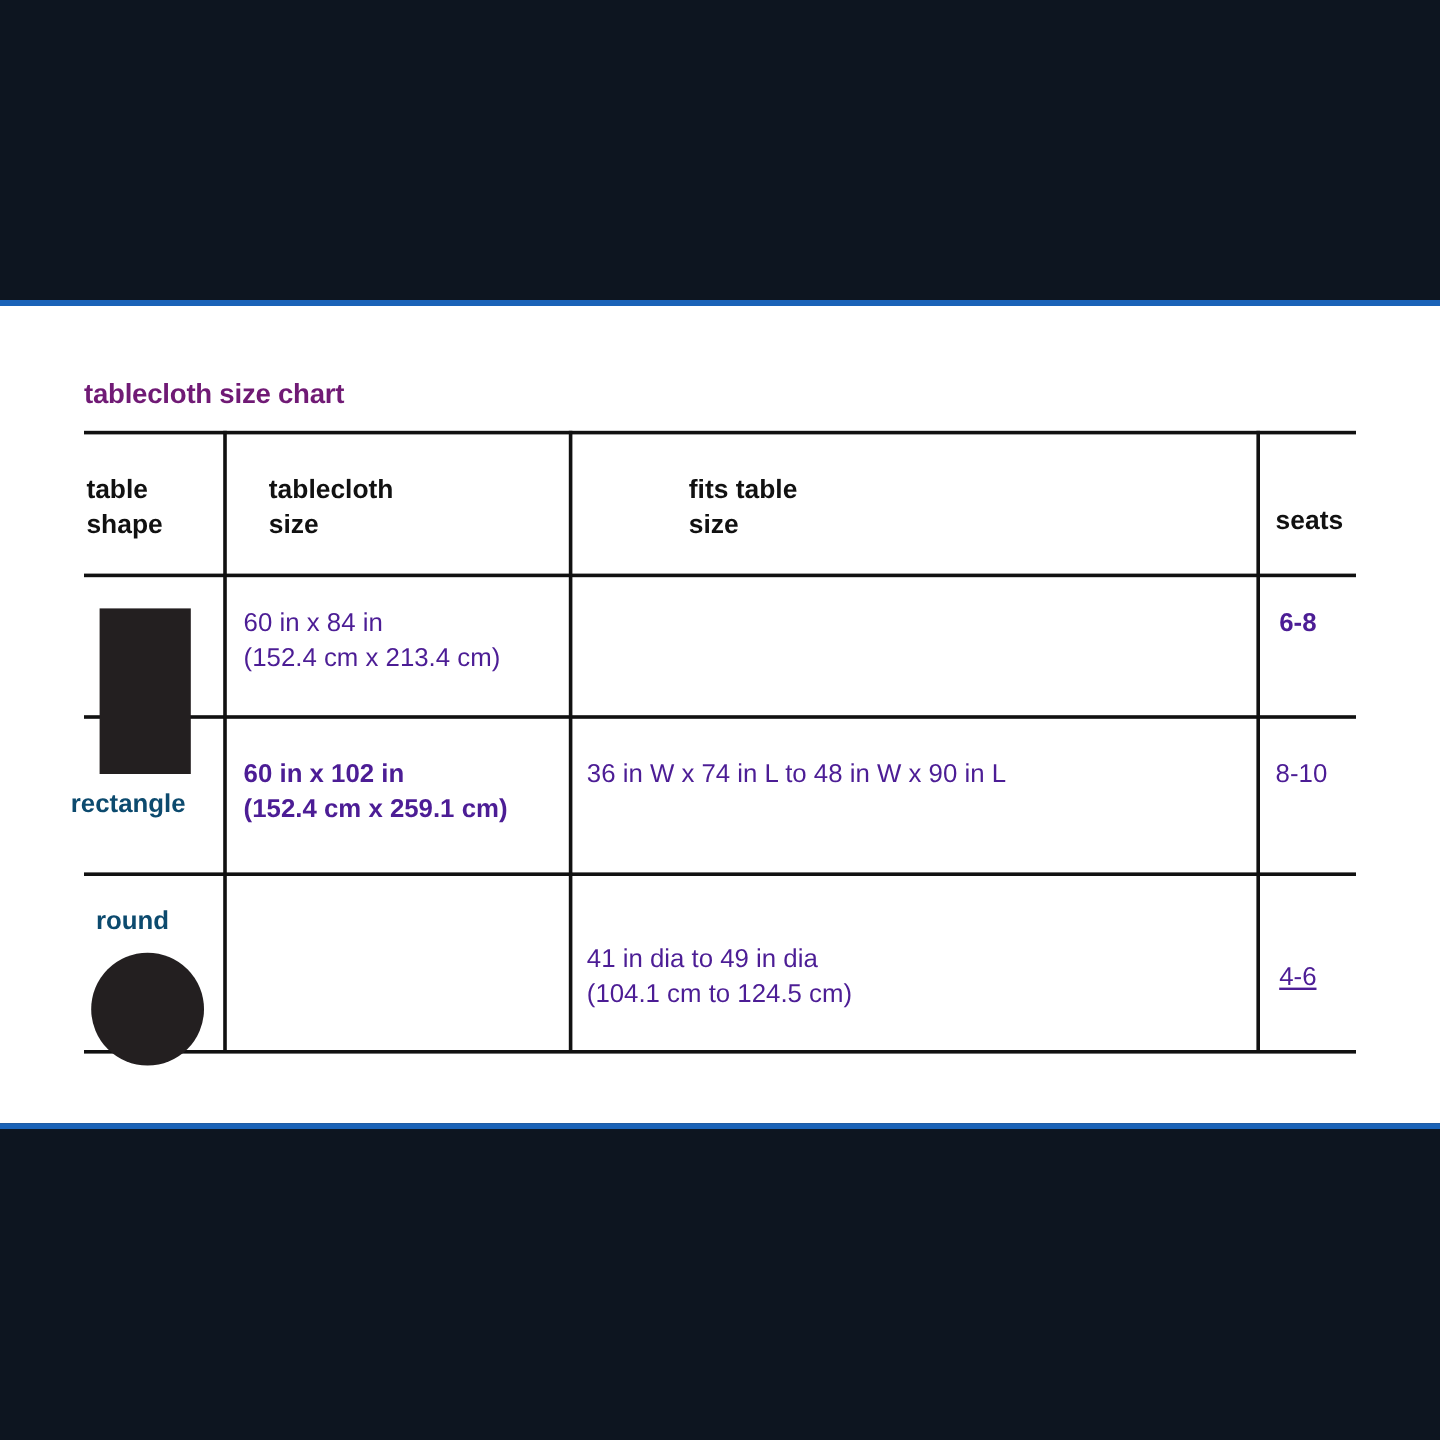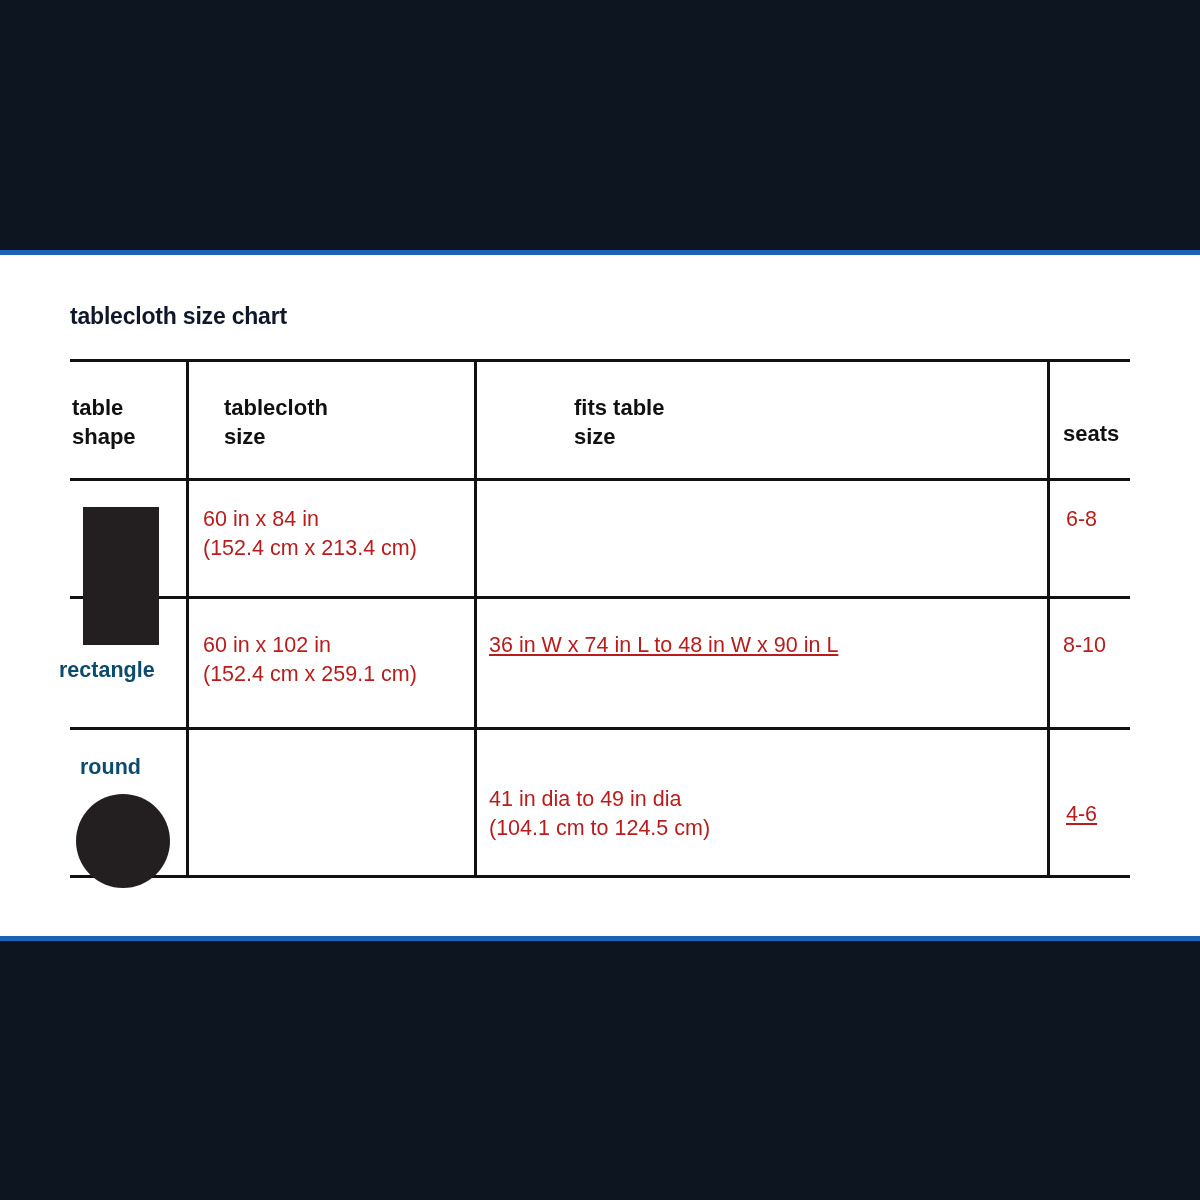--- a/index.html
+++ b/index.html
@@ -46,24 +46,24 @@
   }
   .sheet {
     position: absolute;
     left: 0; top: 255px;
     width: 1200px; height: 681px;
     background: #ffffff;
   }
   .chart-title {
     position: absolute;
     left: 70px;
-    top: 48px;
+    top: 60px;
     font-size: 23px;
     font-weight: bold;
-    color: #0f172a;
+    color: #701a75;
     letter-spacing: -0.2px;
   }
   .line-h {
     position: absolute;
     left: 70px;
     width: 1060px;
     height: 3px;
     background: #111111;
   }
   .line-v {
@@ -76,21 +76,21 @@
   .hdr {
     position: absolute;
     font-size: 22px;
     font-weight: bold;
     color: #111111;
     line-height: 1.32;
   }
   .cellTxt {
     position: absolute;
     font-size: 21.5px;
-    color: #b91c1c;
+    color: #4c1d95;
     line-height: 1.35;
     white-space: nowrap;
   }
   .shapeLabel {
     position: absolute;
     font-size: 21.5px;
     font-weight: bold;
     color: #0c4a6e;
   }
   .rectShape {
@@ -144,27 +144,27 @@
     <div class="rectShape" style="left:83px; top:252px; width:76px; height:138px;"></div>
     <div class="shapeLabel" style="left:59px; top:403px;">rectangle</div>
 
     <div class="shapeLabel" style="left:80px; top:500px;text-align:right;">round</div>
     <div class="roundShape" style="left:76px; top:539px; width:94px; height:94px;"></div>
 
     <div class="cellTxt" style="left:203px; top:250px;">
       <div>60 in x 84 in</div>
       <div>(152.4 cm x 213.4 cm)</div>
     </div>
-    <div class="cellTxt" style="left:1066px; top:250px;">6-8</div>
+    <div class="cellTxt" style="left:1066px; top:250px;font-weight:bold;">6-8</div>
 
-    <div class="cellTxt" style="left:203px; top:376px;">
+    <div class="cellTxt" style="left:203px; top:376px;font-weight:bold;">
       <div>60 in x 102 in</div>
       <div>(152.4 cm x 259.1 cm)</div>
     </div>
-    <div class="cellTxt" style="left:489px; top:376px;text-decoration:underline;">
+    <div class="cellTxt" style="left:489px; top:376px;">
       <div>36 in W x 74 in L to 48 in W x 90 in L</div>
     </div>
     <div class="cellTxt" style="left:1063px; top:376px;">8-10</div>
 
     <div class="cellTxt" style="left:489px; top:530px;">
       <div>41 in dia to 49 in dia</div>
       <div>(104.1 cm to 124.5 cm)</div>
     </div>
     <div class="cellTxt" style="left:1066px; top:545px;text-decoration:underline;">4-6</div>
 

